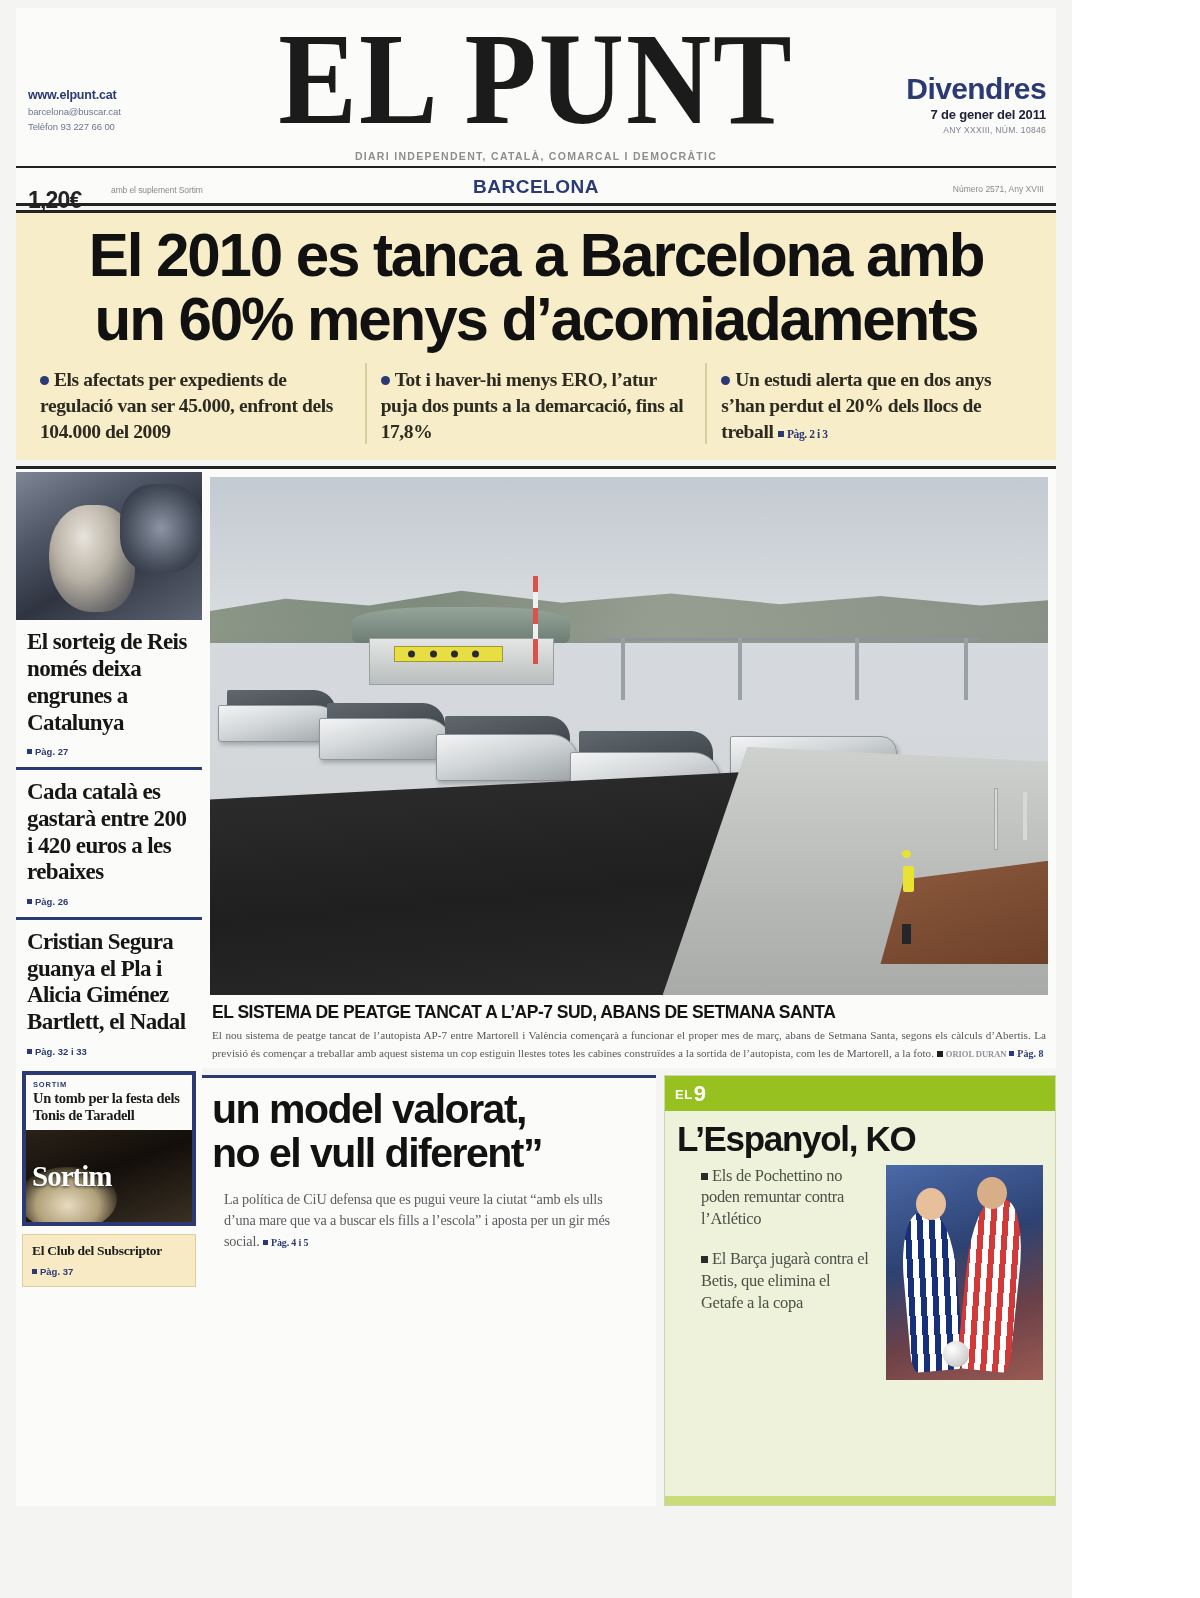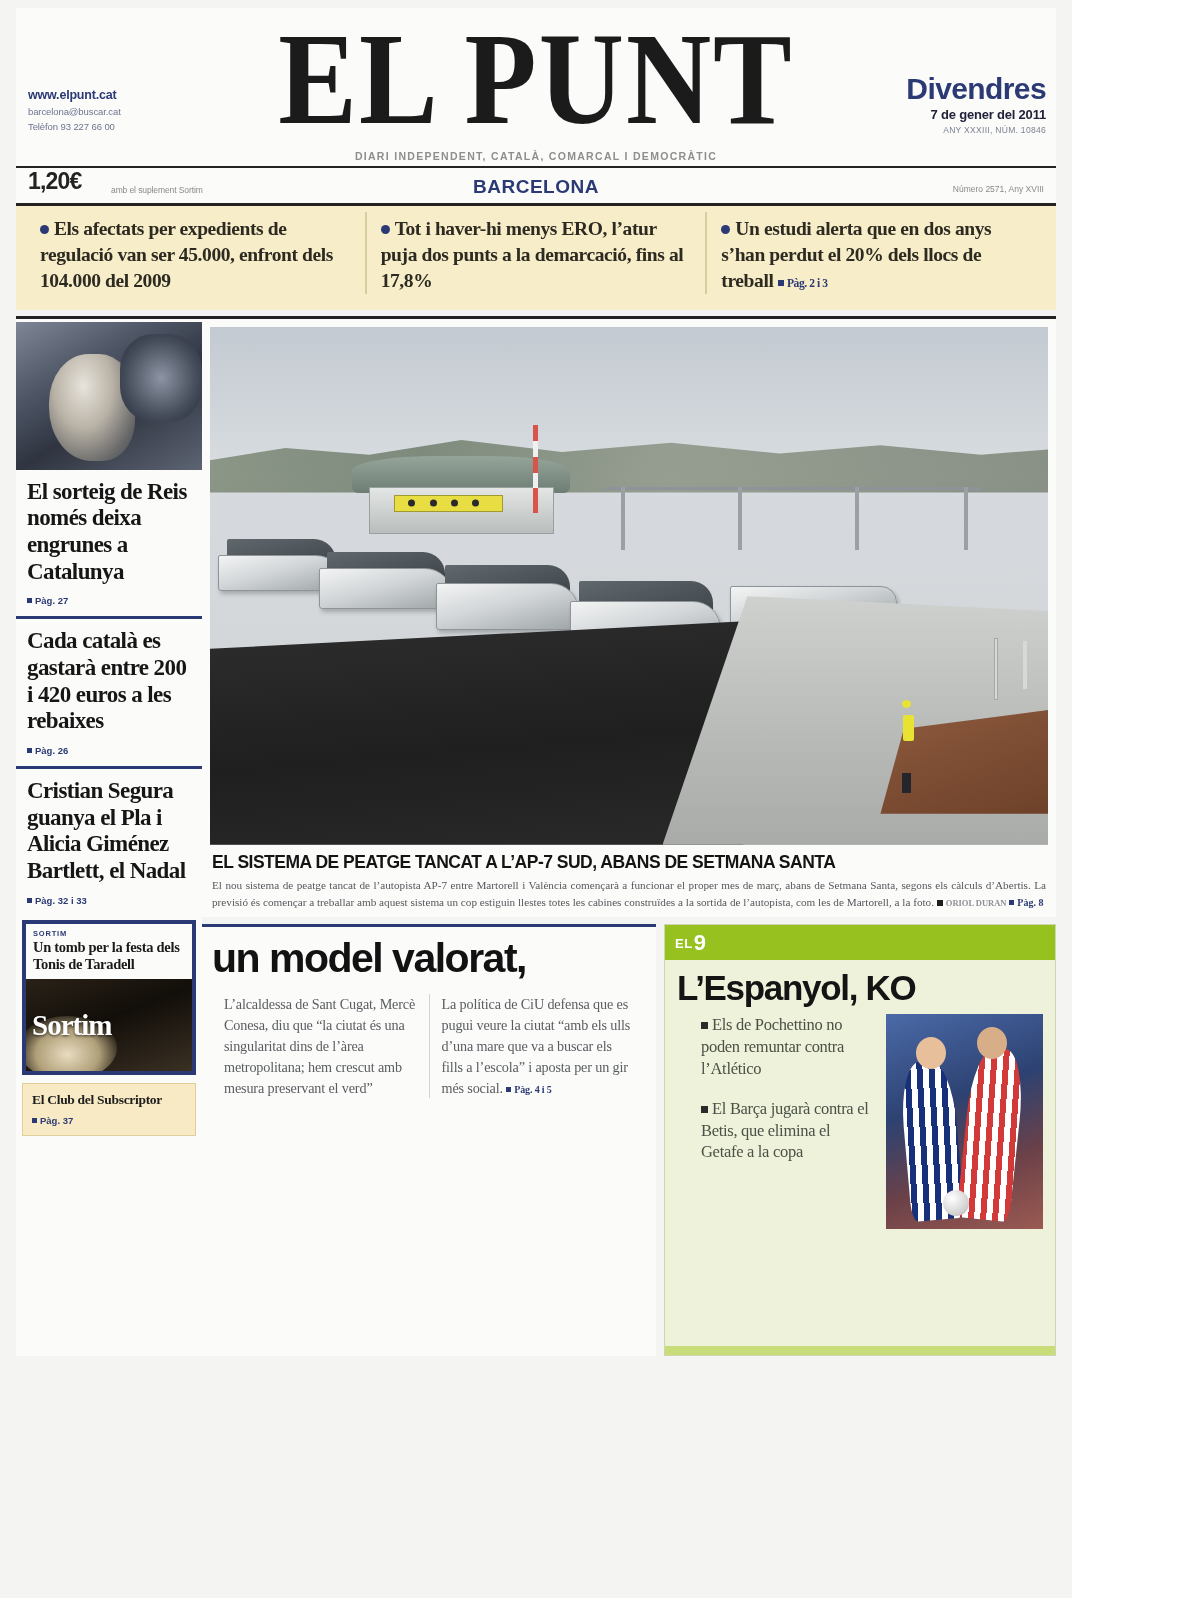--- a/index.html
+++ b/index.html
@@ -75,21 +75,21 @@
   }
 
   
   .pricebar {
     position: relative;
     height: 38px;
     background: #fbfbf9;
     border-bottom: 3px solid #232323;
   }
   .price {
-    position: absolute; left: 12px; top: 0;
+    position: absolute; left: 12px; top: 19px;
     font-size: 23px; font-weight: bold; color: #232323;
     letter-spacing: -0.8px;
   }
   .price-note {
     position: absolute; left: 95px; top: 17px;
     font-size: 8.5px; color: #8a8a8a; letter-spacing: -0.1px;
   }
   .edition {
     position: absolute; left: 0; right: 0; top: 8px;
     text-align: center;
@@ -536,20 +536,26 @@
     </div>
   </div>
 
   <div class="pricebar">
     <div class="price">1,20€</div>
     <div class="price-note">amb el suplement Sortim</div>
     <div class="edition">BARCELONA</div>
     <div class="issue">Número 2571, Any XVIII</div>
   </div>
 
+  <div class="headline-block">
+    <div class="headline">
+      <span class="l1">El 2010 es tanca a Barcelona amb</span>
+      <span class="l2">un 60% menys d’acomiadaments</span>
+    </div>
+  </div>
 
   <div class="bullets-row">
     <div class="bcol">
       <div class="btext">
         <span class="dot"></span><span>Els afectats per expedients de regulació van ser 45.000, enfront dels 104.000 del 2009</span>
       </div>
     </div>
     <div class="bcol">
       <div class="btext">
         <span class="dot"></span><span>Tot i haver-hi menys ERO, l’atur puja dos punts a la demarcació, fins al 17,8%</span>
@@ -644,23 +650,23 @@
           <span class="cap-credit"><span class="sq"></span><span>ORIOL DURAN</span></span>
           <span class="cap-pg"><span class="sq"></span><span>Pàg. 8</span></span>
         </div>
       </div>
 
       <div class="bottom-row">
 
         <div class="story">
           <div class="story-title">
             <div>un model valorat,</div>
+            <div>no el vull diferent”</div>
           </div>
           <div class="story-cols">
-            <div class="story-col">L’alcaldessa de Sant Cugat, Mercè Conesa, diu que “la ciutat és una singularitat dins de l’àrea metropolitana; hem crescut amb mesura preservant el verd”</div>
             <div class="story-col">
               <span>La política de CiU defensa que es pugui veure la ciutat “amb els ulls d’una mare que va a buscar els fills a l’escola” i aposta per un gir més social.</span>
               <span class="cap-pg"><span class="sq"></span><span>Pàg. 4 i 5</span></span>
             </div>
           </div>
         </div>
 
         <div class="sports">
           <div class="sports-bar">
             <span class="el9"><span>EL</span><b>9</b></span>

